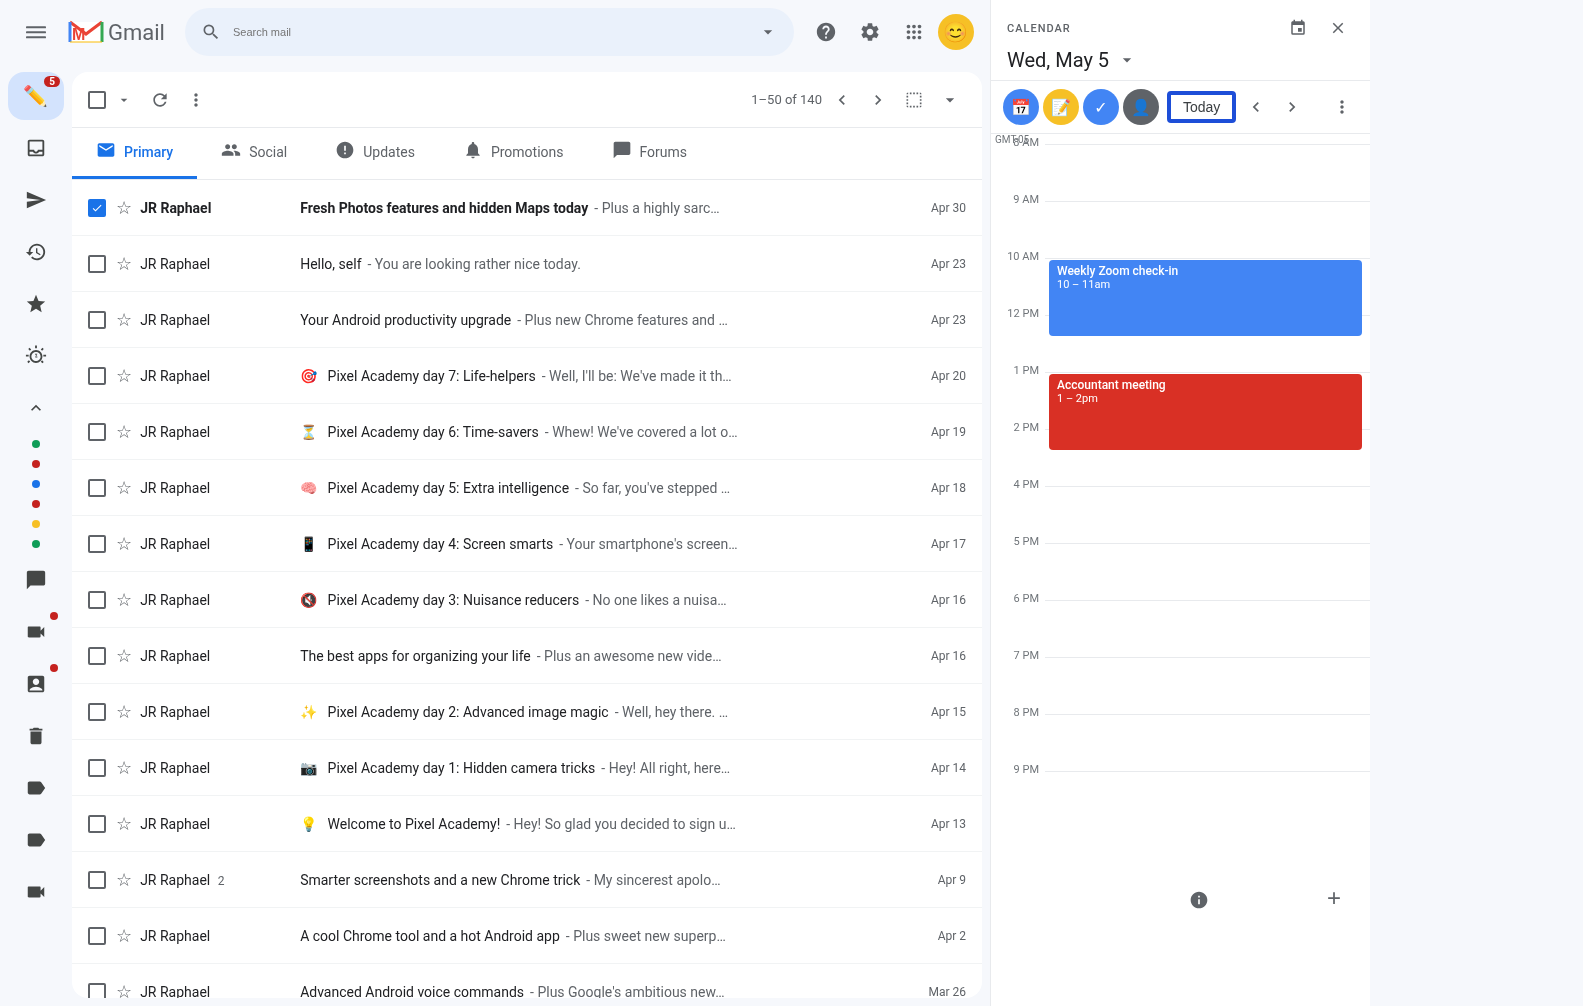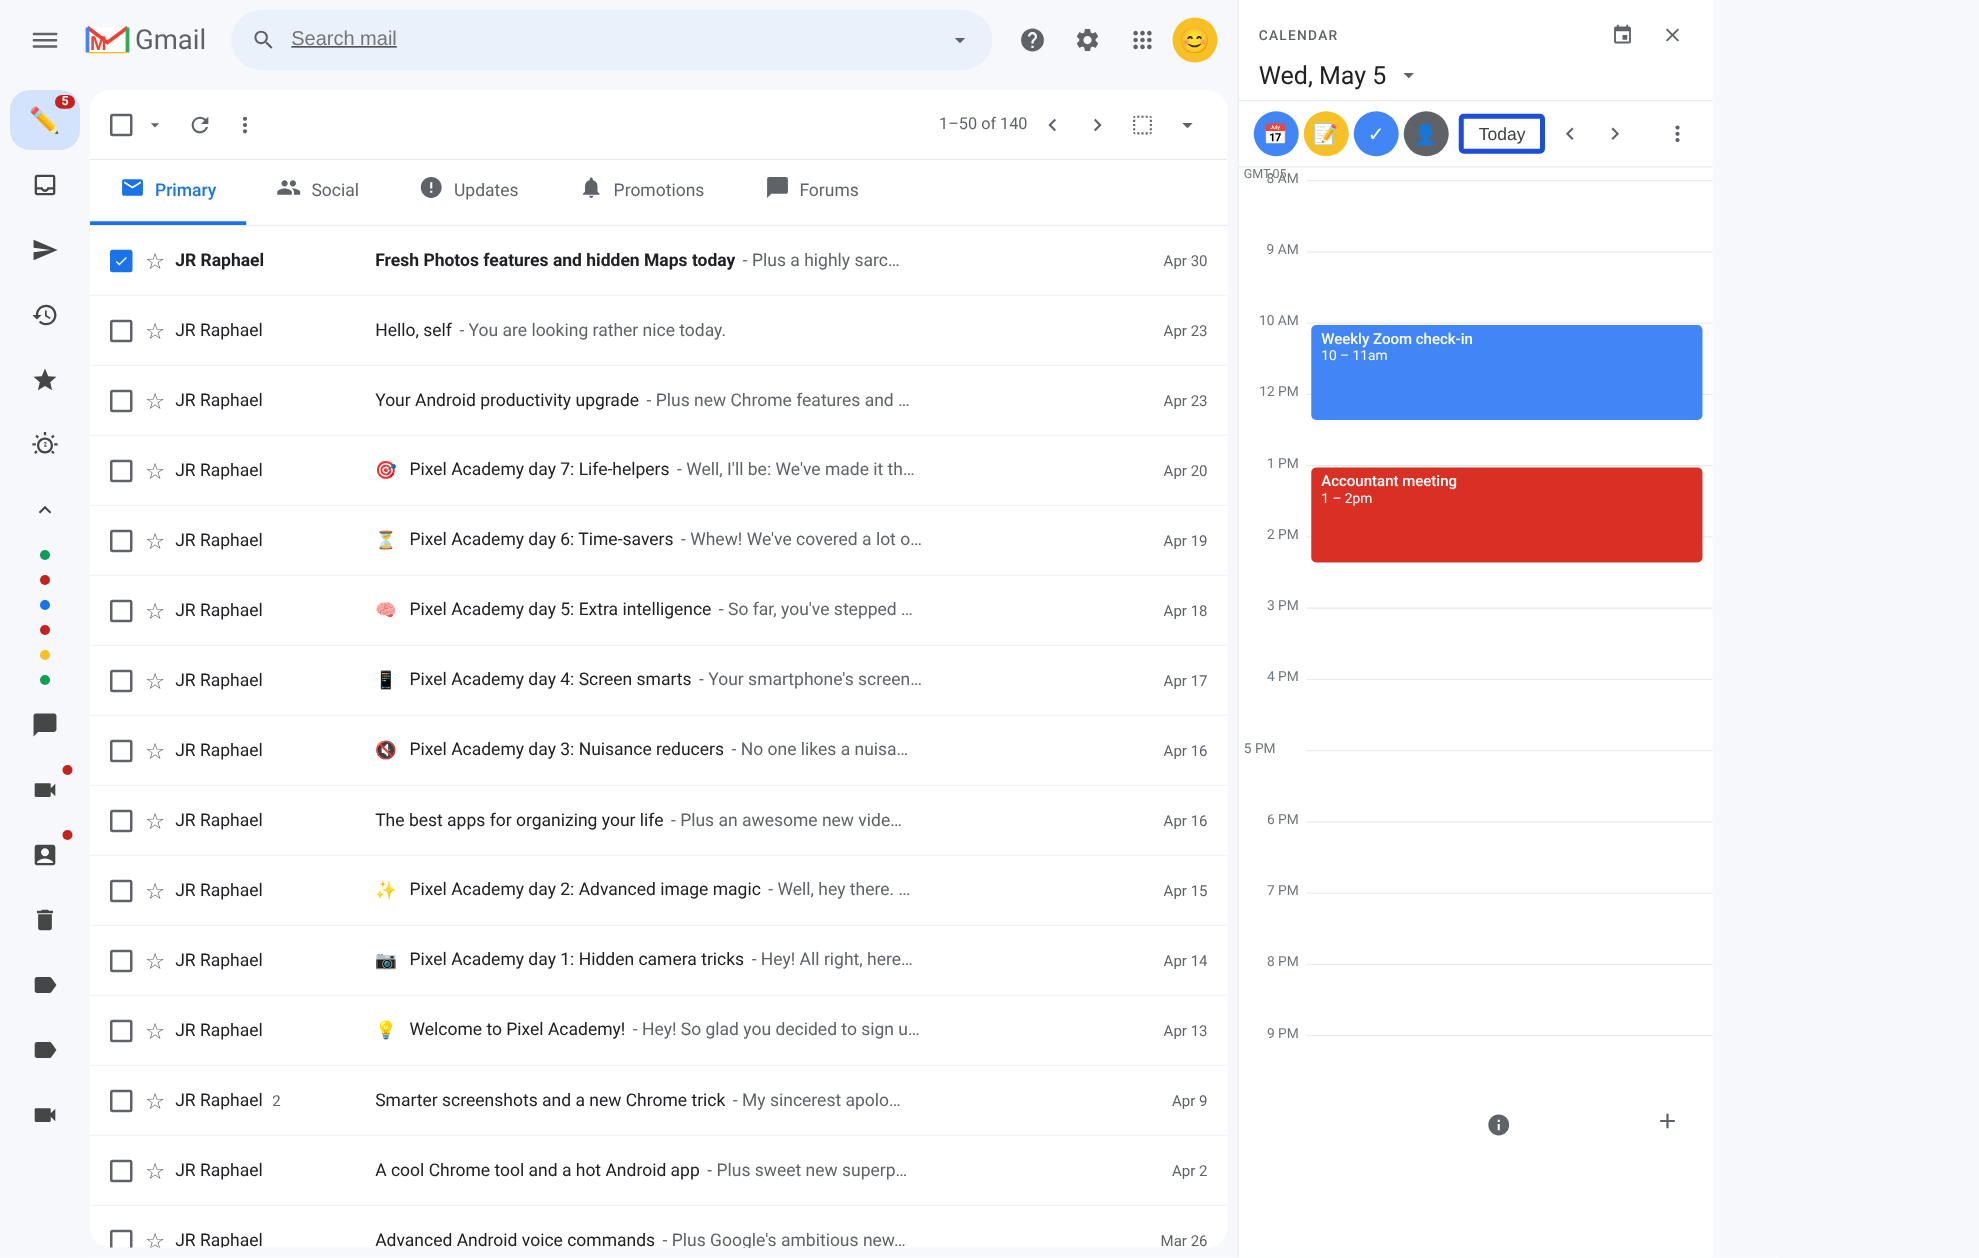--- a/index.html
+++ b/index.html
@@ -6,21 +6,21 @@
     body { font-family: 'Google Sans', Roboto, Arial, sans-serif; font-size: 14px; background: #f6f8fc; display: flex; height: 1006px; overflow: hidden; }
 
     
     .gmail-panel { width: 990px; display: flex; flex-direction: column; background: #f6f8fc; }
 
     
     .topbar { display: flex; align-items: center; padding: 8px 16px; gap: 12px; background: #f6f8fc; height: 64px; }
     .hamburger-btn { width: 40px; height: 40px; display: flex; align-items: center; justify-content: center; border-radius: 50%; cursor: pointer; border: none; background: transparent; }
     .gmail-logo { display: flex; align-items: center; gap: 4px; margin-right: 8px; }
     .search-bar { flex: 1; display: flex; align-items: center; background: #eaf1fb; border-radius: 24px; padding: 8px 16px; gap: 12px; max-width: 720px; height: 48px; }
-    .search-bar input { border: none; background: transparent; outline: none; flex: 1; font-size: 16px; color: #202124; text-decoration: underline; }
+    .search-bar input { border: none; background: transparent; outline: none; flex: 1; font-size: 11px; color: #202124; }
     .topbar-icons { display: flex; align-items: center; gap: 4px; margin-left: auto; }
     .icon-btn { width: 40px; height: 40px; display: flex; align-items: center; justify-content: center; border-radius: 50%; cursor: pointer; border: none; background: transparent; font-size: 20px; color: #5f6368; }
     .avatar { width: 36px; height: 36px; border-radius: 50%; background: #f6c026; display: flex; align-items: center; justify-content: center; font-size: 20px; cursor: pointer; }
 
     
     .main-content { display: flex; flex: 1; overflow: hidden; }
 
     
     .sidebar { width: 72px; display: flex; flex-direction: column; align-items: center; padding: 8px 0; gap: 4px; background: #f6f8fc; overflow-y: auto; }
     .sidebar-item { width: 56px; height: 48px; display: flex; flex-direction: column; align-items: center; justify-content: center; border-radius: 16px; cursor: pointer; position: relative; gap: 2px; }
@@ -636,32 +636,28 @@
           <div style="font-size:12px; font-weight:500;">Accountant meeting</div>
           <div style="font-size:11px;">1 – 2pm</div>
         </div>
       </div>
 
       <div style="position:relative; height:57px;">
         <div style="position:absolute; left:4px; top:-8px; font-size:11px; color:#70757a; width:44px; text-align:right;">2 PM</div>
         <div style="position:absolute; left:54px; right:0; top:0; border-top:1px solid #e8eaed;"></div>
       </div>
 
-      <div style="position:relative; height:57px;">
-        <div style="position:absolute; left:4px; top:-8px; font-size:11px; color:#70757a; width:44px; text-align:right;">3 PM</div>
-        <div style="position:absolute; left:54px; right:0; top:0; border-top:1px solid #e8eaed;"></div>
-      </div>
 
       <div style="position:relative; height:57px;">
         <div style="position:absolute; left:4px; top:-8px; font-size:11px; color:#70757a; width:44px; text-align:right;">4 PM</div>
         <div style="position:absolute; left:54px; right:0; top:0; border-top:1px solid #e8eaed;"></div>
       </div>
 
       <div style="position:relative; height:57px;">
-        <div style="position:absolute; left:4px; top:-8px; font-size:11px; color:#70757a; width:44px; ">5 PM</div>
+        <div style="position:absolute; left:4px; top:-8px; font-size:11px; color:#70757a; width:44px; text-align:right;">5 PM</div>
         <div style="position:absolute; left:54px; right:0; top:0; border-top:1px solid #e8eaed;"></div>
       </div>
 
       <div style="position:relative; height:57px;">
         <div style="position:absolute; left:4px; top:-8px; font-size:11px; color:#70757a; width:44px; text-align:right;">6 PM</div>
         <div style="position:absolute; left:54px; right:0; top:0; border-top:1px solid #e8eaed;"></div>
       </div>
 
       <div style="position:relative; height:57px;">
         <div style="position:absolute; left:4px; top:-8px; font-size:11px; color:#70757a; width:44px; text-align:right;">7 PM</div>

